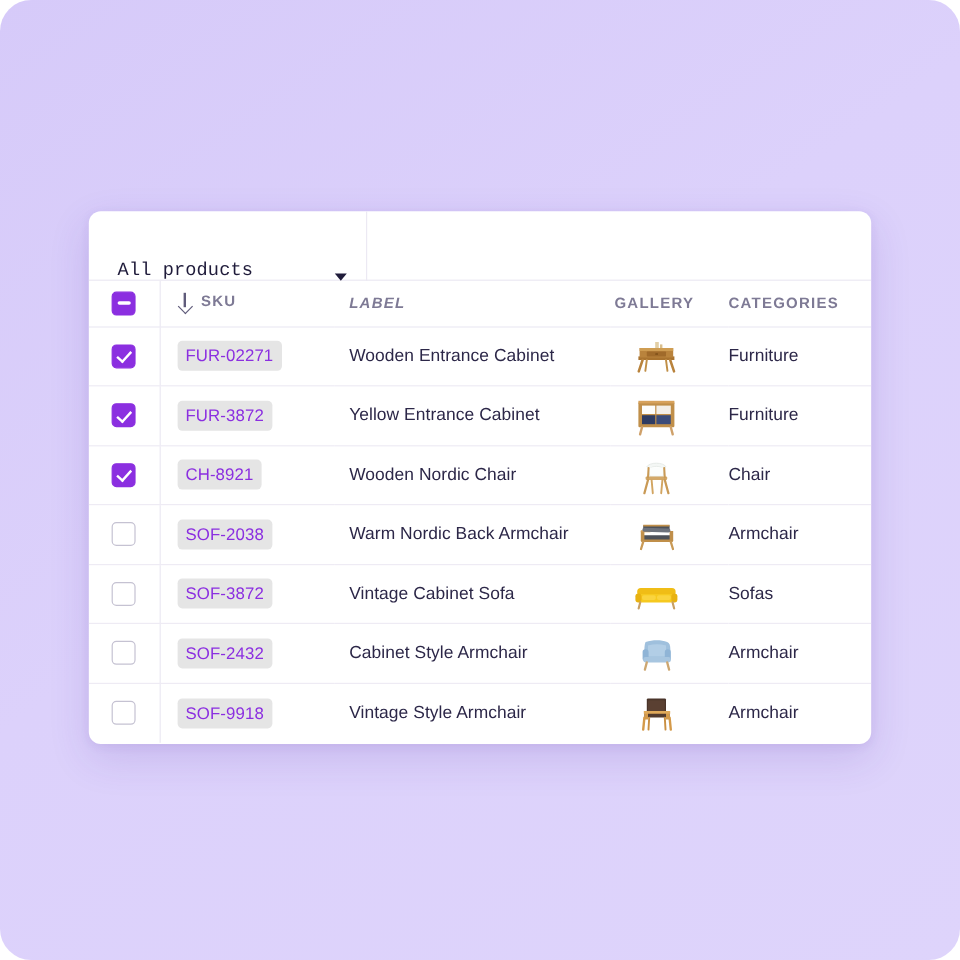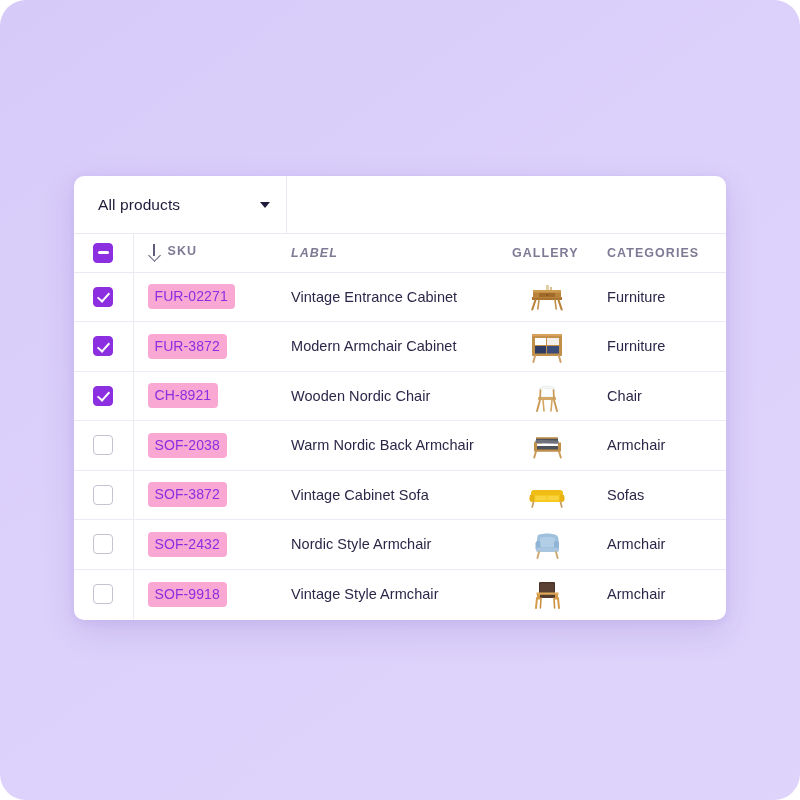--- a/index.html
+++ b/index.html
@@ -30,27 +30,28 @@
   }
 
   
   .toolbar {
     display: flex;
     height: 58px;
     border-bottom: 1px solid #ece9f3;
   }
   .select-box {
     position: relative;
-    width: 213px;
+    width: 232px;
     height: 58px;
     display: flex;
-    align-items: center;
+    align-items: flex-end;
     padding: 0 14px 0 24px;
     border-right: 1px solid #ece9f3;
     cursor: pointer;
+    font-family: Liberation Mono, monospace;
   }
   .select-label {
     font-size: 15.5px;
     color: #1f1b3a;
     letter-spacing: .1px;
     flex: 1;
   }
   .caret {
     width: 0; height: 0;
     border-left: 5.5px solid transparent;
@@ -157,21 +158,21 @@
     position: absolute;
     left: 3.6px; top: 7.6px;
     width: 11px; height: 2.6px;
     border-radius: 1.5px;
     background: #ffffff;
   }
 
   
   .sku-badge {
     display: inline-block;
-    background: #f9a8d4;
+    background: #e5e5e5;
     color: #8b2fe0;
     font-size: 14px;
     letter-spacing: .1px;
     padding: 4px 7px 5px 7px;
     border-radius: 4px;
     cursor: pointer;
   }
 
   
   .thumb {
@@ -223,21 +224,21 @@
           </th>
           <th class="h-cat">
             <span>CATEGORIES</span>
           </th>
         </tr>
       </thead>
       <tbody id="tbody">
           <tr>
             <td class="t-check"><span class="cb checked"></span></td>
             <td class="t-sku"><span class="sku-badge">FUR-02271</span></td>
-            <td class="t-label"><span>Vintage Entrance Cabinet</span></td>
+            <td class="t-label"><span>Wooden Entrance Cabinet</span></td>
             <td class="t-gal">
               <span class="thumb">
     <svg viewBox="0 0 44 40" width="44" height="40">
       <rect x="7" y="20" width="30" height="3" fill="#a9732f"></rect>
       <path d="M8 13h28v8H8z" fill="#b9833c"></path>
       <path d="M8 13h28v2.5H8z" fill="#cf9d52"></path>
       <rect x="14" y="16" width="16" height="4" rx="0.6" fill="#a06a2a"></rect>
       <rect x="21" y="17.4" width="2.4" height="1.3" rx="0.5" fill="#7d4f18"></rect>
       <rect x="21" y="8" width="3" height="5" fill="#e3cfa5"></rect>
       <rect x="25" y="10" width="2" height="3" fill="#d9bf8d"></rect>
@@ -246,21 +247,21 @@
       <path d="M14 23l-1.2 9" stroke="#c08f47" stroke-width="1.6" stroke-linecap="round"></path>
       <path d="M30 23l1.2 9" stroke="#c08f47" stroke-width="1.6" stroke-linecap="round"></path>
     </svg>
               </span>
             </td>
             <td class="t-cat"><span>Furniture</span></td>
           </tr>
           <tr>
             <td class="t-check"><span class="cb checked"></span></td>
             <td class="t-sku"><span class="sku-badge">FUR-3872</span></td>
-            <td class="t-label"><span>Modern Armchair Cabinet</span></td>
+            <td class="t-label"><span>Yellow Entrance Cabinet</span></td>
             <td class="t-gal">
               <span class="thumb">
     <svg viewBox="0 0 44 40" width="44" height="40">
       <rect x="7" y="9" width="30" height="21" rx="1" fill="#c08f4a"></rect>
       <rect x="10" y="12" width="11" height="7" fill="#fdfdfb"></rect>
       <rect x="22" y="12" width="12" height="7" fill="#f3efe8"></rect>
       <rect x="10" y="20" width="11" height="7.5" fill="#2e3c63"></rect>
       <rect x="22" y="20" width="12" height="7.5" fill="#3b4c7a"></rect>
       <rect x="7" y="8" width="30" height="2.2" fill="#d7a25c"></rect>
       <path d="M10 30l-1.6 6" stroke="#cfa16a" stroke-width="2" stroke-linecap="round"></path>
@@ -329,21 +330,21 @@
       <path d="M8.5 27l-1.3 5" stroke="#c9a064" stroke-width="1.8" stroke-linecap="round"></path>
       <path d="M35.5 27l1.3 5" stroke="#c9a064" stroke-width="1.8" stroke-linecap="round"></path>
     </svg>
               </span>
             </td>
             <td class="t-cat"><span>Sofas</span></td>
           </tr>
           <tr>
             <td class="t-check"><span class="cb"></span></td>
             <td class="t-sku"><span class="sku-badge">SOF-2432</span></td>
-            <td class="t-label"><span>Nordic Style Armchair</span></td>
+            <td class="t-label"><span>Cabinet Style Armchair</span></td>
             <td class="t-gal">
               <span class="thumb">
     <svg viewBox="0 0 44 40" width="44" height="40">
       <path d="M13 11c6-2 13-2 18 0 2 .8 2.6 3 2.6 6v10H12V17c0-3 .6-5.2 1-6z" fill="#9fc0dd"></path>
       <path d="M15 14c5-1.6 10-1.6 15 0v9H15z" fill="#b2cee6"></path>
       <rect x="10.5" y="17" width="5" height="10" rx="2.4" fill="#8fb4d6"></rect>
       <rect x="29" y="17" width="5" height="10" rx="2.4" fill="#8fb4d6"></rect>
       <rect x="11" y="23.5" width="23" height="4.6" rx="2" fill="#a8c6e0"></rect>
       <path d="M14 28l-1.6 6" stroke="#cda771" stroke-width="1.9" stroke-linecap="round"></path>
       <path d="M31 28l1.6 6" stroke="#cda771" stroke-width="1.9" stroke-linecap="round"></path>

